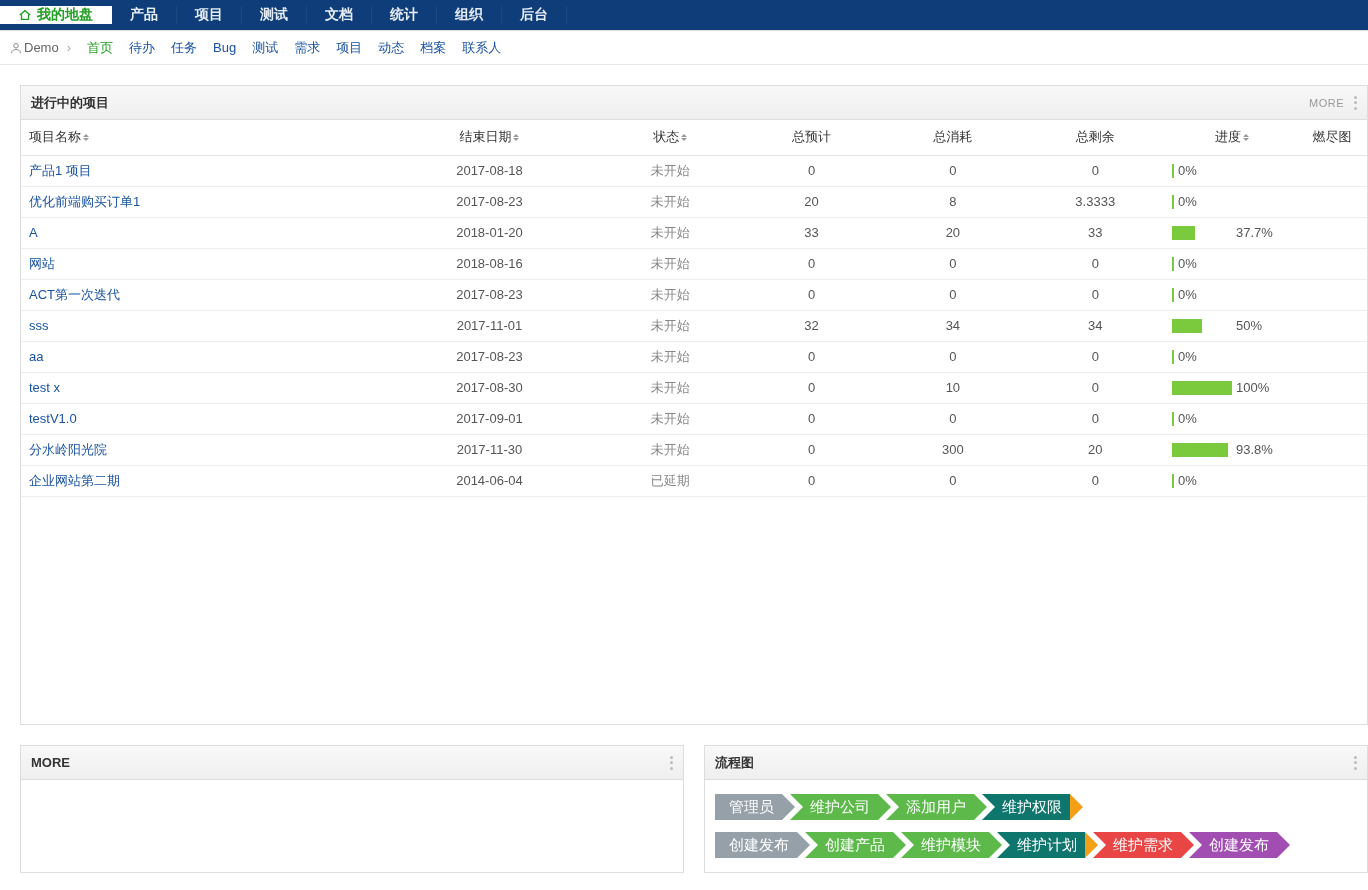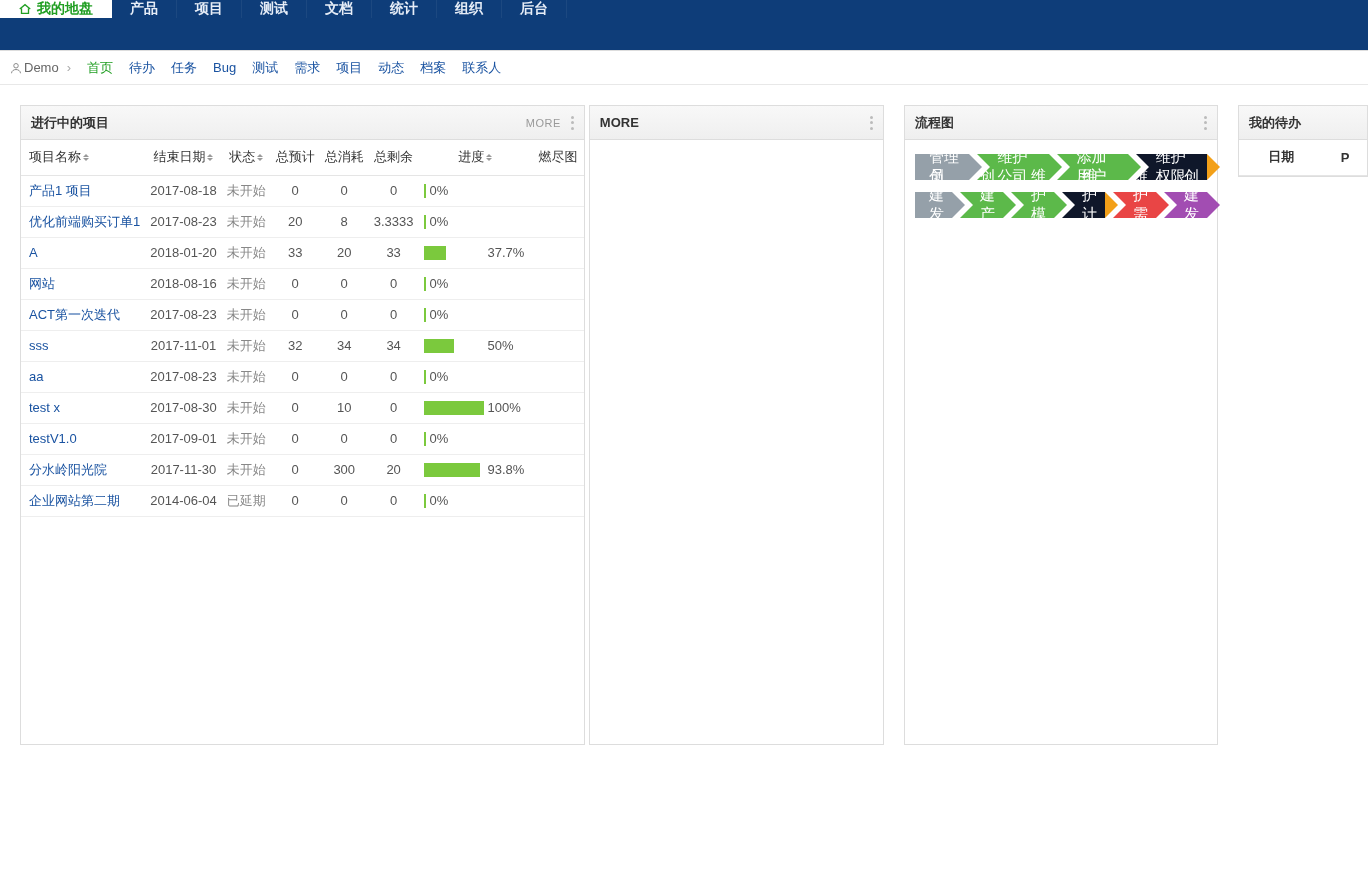--- a/index.html
+++ b/index.html
@@ -1,36 +1,36 @@
 <!DOCTYPE html>
 <html><head>
 <meta charset="utf-8">
 <style>
 * { margin: 0; padding: 0; box-sizing: border-box; }
 body { font-family: "Helvetica Neue", Helvetica, Arial, sans-serif; font-size: 13px; color: #333; background: #fff; }
 a { text-decoration: none; color: #1a53a1; cursor: pointer; }
 
 
-.topnav { background: #0e3d79; height: 50px; display: flex; align-items: flex-start; }
+.topnav { background: #0e3d79; height: 30px; display: flex; align-items: center; }
 .topnav .tab { display: flex; align-items: center; padding: 0 18px; color: #e6edf7; font-size: 14px; border-right: 1px solid rgba(255,255,255,0.06); font-weight: 700; }
 .topnav .tab.active { background: #fff; color: #229f24; }
 .topnav .tab.active svg { stroke: #229f24; }
 .home-icon { width: 14px; height: 14px; margin-right: 5px; stroke: #e6edf7; stroke-width: 1.5; fill: none; }
 
 
 .submenu { height: 35px; display: flex; align-items: center; padding: 0 10px; border-top: 1px solid #ddd; border-bottom: 1px solid #e8e8e8; }
 .submenu .user-icon { width: 12px; height: 12px; stroke: #888; fill: none; stroke-width: 1.3; margin-right: 2px; }
 .submenu .uname { color: #666; }
 .chevron { color: #aaa; margin: 0 8px; }
 .submenu .item { color: #1a53a1; padding: 0 8px; font-size: 13px; }
 .submenu .item.active { color: #229f24; }
 
 
 .main { display: flex; padding: 20px 0 0 20px; gap: 20px; }
-.col-left { flex: 1; display: flex; flex-direction: row; gap: 4px; min-width: 0;}
+.col-left { flex: 1; display: flex; flex-direction: column; gap: 20px; min-width: 0;}
 .col-right { width: 130px; flex-shrink: 0; }
 
 .panel { border: 1px solid #ddd; background: #fff; }
 .panel-header { background: linear-gradient(#f8f8f8,#efefef); border-bottom: 1px solid #ddd; height: 34px; display: flex; align-items: center; padding: 0 10px; font-weight: 700; color: #333; }
 .panel-header .spacer { flex: 1; }
 .more-link { font-size: 11px; color: #999; font-weight: 400; letter-spacing: 0.5px; margin-right:10px;}
 .vdots { width: 3px; height: 14px; display: inline-flex; flex-direction: column; justify-content: space-between; }
 .vdots span { width: 3px; height: 3px; border-radius: 50%; background: #bbb; display: block; }
 
 
@@ -55,21 +55,21 @@
 .bottom-row .panel { flex: 1; min-height: 120px; }
 .flowchart-body { padding: 14px 10px; display: flex; flex-direction: column; gap: 12px; }
 .flow-row { display: flex; gap: 8px; }
 .chev { position: relative; height: 26px; display: flex; align-items: center; color: #fff; padding: 0 8px 0 20px; font-size: 15px; }
 .chev:first-child { padding-left: 14px; }
 .chev::after { content: ""; position: absolute; right: -13px; top: 0; border-top: 13px solid transparent; border-bottom: 13px solid transparent; border-left: 13px solid currentColor; z-index: 2;}
 .chev::before { content: ""; position: absolute; left: 0; top: 0; border-top: 13px solid transparent; border-bottom: 13px solid transparent; border-left: 13px solid #fff; }
 .chev:first-child::before { display: none; }
 .c-gray   { background: #95a0a9; } .c-gray::after{ color:#95a0a9; }
 .c-green  { background: #5cb94a; } .c-green::after{ color:#5cb94a; }
-.c-orange { background: #0f172a; } .c-orange::after{ color:#f3a018; }
+.c-orange { background: #0f766e; } .c-orange::after{ color:#f3a018; }
 .c-red    { background: #e94545; } .c-red::after{ color:#e94545; }
 .c-purple { background: #a24db2; } .c-purple::after{ color:#a24db2; }
 .chev span { color: #fff; }
 
 
 .todo-header th{ font-weight:700;}
 .proj-table{ height:640px; }
 .panel-body-empty{ height:70px;}
 </style>
 </head>
@@ -390,28 +390,13 @@
               <div class="chev c-purple">
                 <span>创建发布</span>
               </div>
             </div>
           </div>
       </div>
     </div>
 
   </div>
 
-  <div class="col-right">
-    <div class="panel">
-      <div class="panel-header">
-        <span>我的待办</span>
-      </div>
-      <table>
-        <thead class="todo-header">
-            <tr>
-          <th>日期</th>
-          <th>P</th>
-        </tr>
-          </thead>
-      </table>
-    </div>
-  </div>
 </div>
 
 </body></html>

